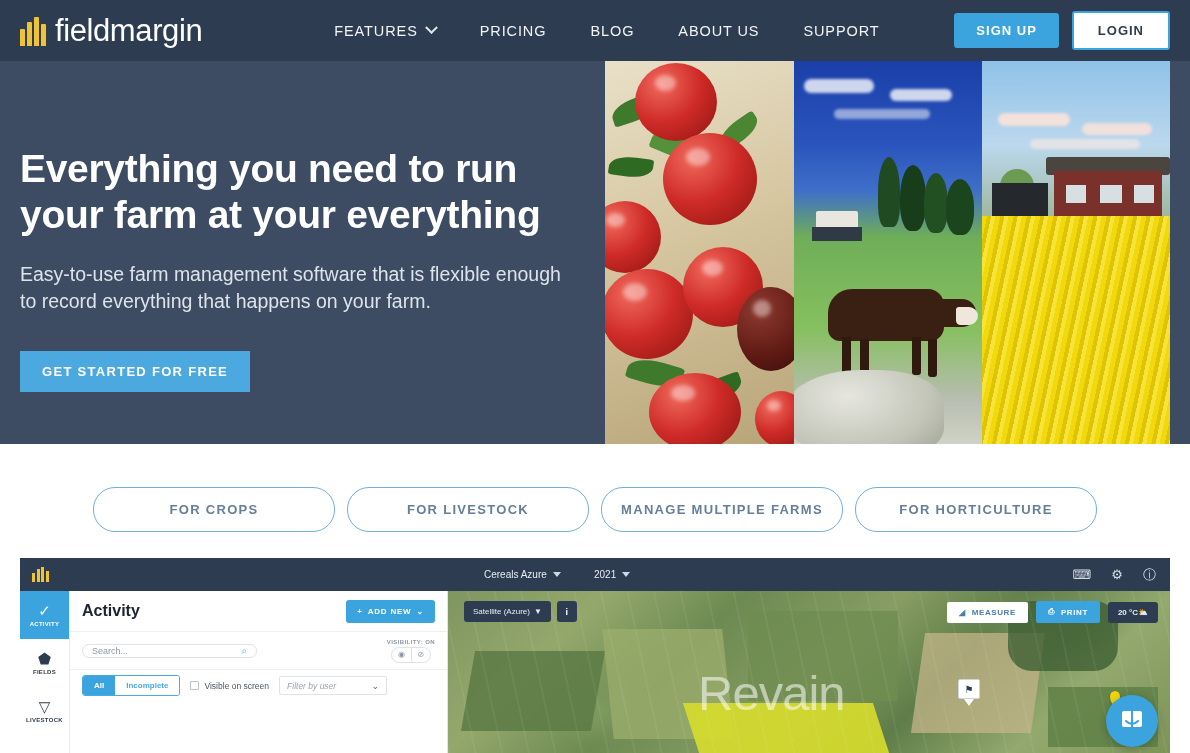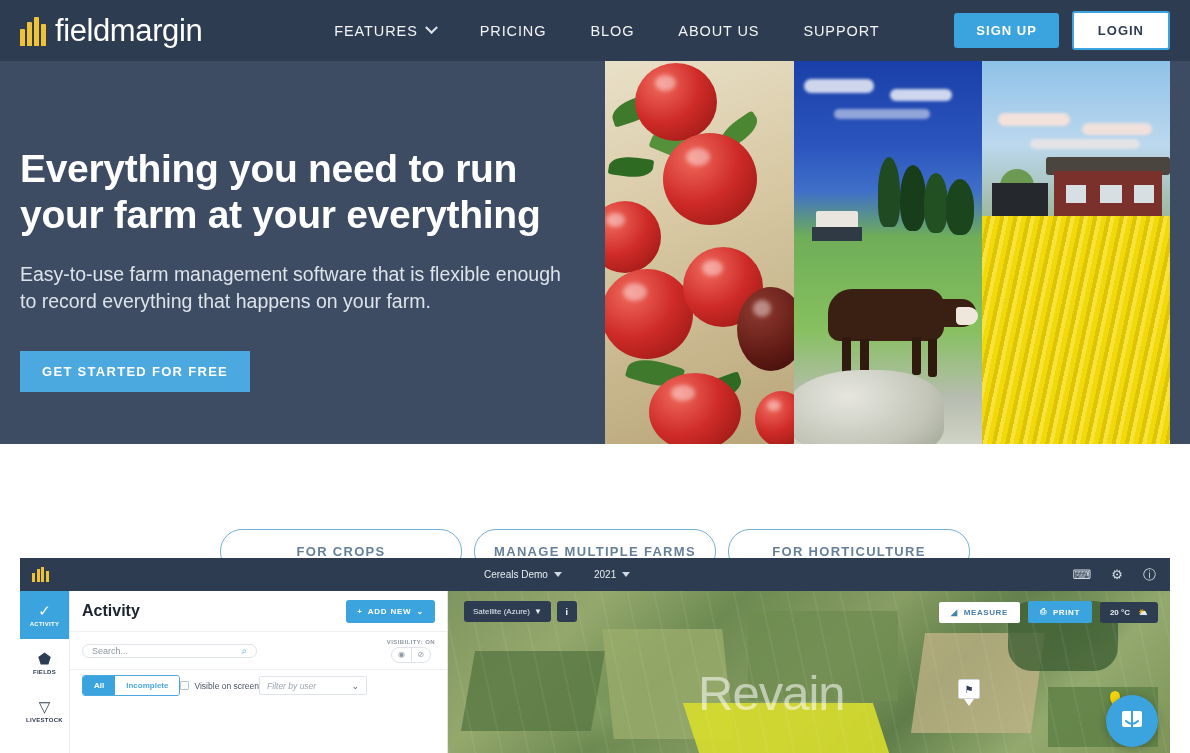--- a/index.html
+++ b/index.html
@@ -95,21 +95,21 @@
   .barn { position:absolute; left:72px; top:110px; width:108px; height:58px; background:#7a302b; }
   .barn-roof { position:absolute; left:64px; top:96px; width:124px; height:18px;
     background:#4b4540; border-radius: 3px; transform: skewX(0deg); }
   .barn-win { position:absolute; background:#d8dfe2; }
   .shed { position:absolute; left:10px; top:122px; width:56px; height:34px; background:#25282c; }
   .cloud { position:absolute; background: rgba(255,255,255,.78); border-radius: 20px; filter: blur(1.5px);}
 
   
   .pills {
     position: absolute; left: 0; top: 444px; width: 1190px; height: 130px;
-    background: #ffffff; display: flex; align-items: flex-end; justify-content: center; gap: 12px;
+    background: #ffffff; display: flex; align-items: center; justify-content: center; gap: 12px;
   }
   .pill {
     border: 1.6px solid #74afd6; border-radius: 22px; background: #ffffff;
     color: #657f99; font-size: 13px; font-weight: bold; letter-spacing: 1.3px;
     padding: 14px 0; text-align: center; cursor: pointer; white-space: nowrap;
   }
   .pill.w1 { width: 242px; }
   .pill.w2 { width: 242px; }
   .pill.w3 { width: 242px; }
   .pill.w4 { width: 242px; }
@@ -161,21 +161,21 @@
     width:175px; height:14px; border:1px solid #dde3e9; border-radius:11px;
     display:flex; align-items:center; padding:0 9px; font-size:9px; color:#8d98a5; cursor:text;
   }
   .searchbox .mag { margin-left:auto; color:#4ca9e0; font-size:10px; }
   .vis-wrap { margin-left:auto; display:flex; flex-direction:column; align-items:center; gap:2px; }
   .vis-lbl { font-size:6px; font-weight:bold; letter-spacing:.4px; color:#8d98a5; }
   .vis-toggle { display:flex; border:1px solid #dde3e9; border-radius:9px; overflow:hidden; }
   .vis-toggle span { width:19px; height:14px; display:flex; align-items:center; justify-content:center;
     font-size:8px; color:#8d98a5; cursor:pointer; }
   .vis-toggle span+span { border-left:1px solid #dde3e9; }
-  .panel-row3 { height:32px; display:flex; align-items:center; padding:0 12px; border-top:1px solid #eef1f4; }
+  .panel-row3 { height:32px; display:flex; align-items:center; padding:0 12px; gap:10px; border-top:1px solid #eef1f4; }
   .seg { display:flex; border:1px solid #4ca9e0; border-radius:3px; overflow:hidden; }
   .seg span { font-size:8px; font-weight:bold; padding:5px 11px; cursor:pointer; }
   .seg .on { background:#3ba3dd; color:#fff; }
   .seg .off { background:#fff; color:#4ca9e0; }
   .chk { display:flex; align-items:center; gap:5px; font-size:8.5px; color:#4a5562; cursor:pointer; }
   .chk .box { width:9px; height:9px; border:1px solid #b9c3cd; border-radius:1px; background:#fff; }
   .selbox { width:108px; height:19px; border:1px solid #dde3e9; border-radius:2px;
     display:flex; align-items:center; padding:0 7px; font-size:8.5px; color:#9aa5b1;
     font-style:italic; cursor:pointer; }
   .selbox .dn { margin-left:auto; font-style:normal; color:#5a6775; font-size:9px; }
@@ -202,21 +202,21 @@
   }
   .btn-info { background:#2d3c50; color:#ffffff; font-size:9px; font-weight:bold;
     width:20px; height:21px; display:flex; align-items:center; justify-content:center;
     border-radius:3px; cursor:pointer; }
   .mapbar-right { position:absolute; right:12px; top:10px; display:flex; gap:8px; align-items:center; }
   .btn-measure { background:#ffffff; color:#4a7fa8; font-size:8px; font-weight:bold; letter-spacing:.6px;
     padding:6px 12px; border-radius:2px; display:flex; align-items:center; gap:6px; cursor:pointer; }
   .btn-print { background:#3ba3dd; color:#ffffff; font-size:8px; font-weight:bold; letter-spacing:.6px;
     padding:6px 12px; border-radius:2px; display:flex; align-items:center; gap:6px; cursor:pointer; }
   .weather { background:#2d3c50; color:#e8edf2; font-size:8px; font-weight:bold;
-    padding:6px 10px; border-radius:3px; display:flex; align-items:center; gap:8px; }
+    padding:6px 10px; border-radius:3px; display:flex; align-items:center; }
   .watermark {
     position:absolute; left:250px; top:74px; font-size:49px; color:rgba(255,255,255,.55);
     letter-spacing:-1px; pointer-events:none; user-select:none; white-space:nowrap;
     font-family:"Liberation Sans", sans-serif;
   }
   .marker { position:absolute; left:510px; top:88px; width:22px; height:26px; }
   .marker-pin { width:22px; height:20px; background:#ffffff; border:1px solid #cfd5da; border-radius:2px;
     display:flex; align-items:center; justify-content:center; font-size:10px; color:#2d3c50; }
   .marker-tip { width:0;height:0;margin:0 auto; border-left:5px solid transparent;
     border-right:5px solid transparent; border-top:7px solid #ffffff; }
@@ -317,35 +317,36 @@
       <div class="barn-win" style="left:152px;top:124px;width:20px;height:18px;"></div>
       <div class="shed"></div>
       <div style="position:absolute;left:0;top:155px;width:100%;height:228px;
         background:repeating-linear-gradient(102deg,#f2d90c 0 5px,#ddc407 5px 9px,#f7e33a 9px 13px);"></div>
     </div>
   </div>
 </div>
 
 <div class="pills">
   <div class="pill w1">FOR CROPS</div>
+  <div class="pill w2">FOR LIVESTOCK</div>
   <div class="pill w4">MANAGE MULTIPLE FARMS</div>
   <div class="pill w3">FOR HORTICULTURE</div>
 </div>
 
 <div class="appshot">
 
   <div class="app-topbar">
     <span class="app-logo">
         <i></i>
         <i></i>
         <i></i>
         <i></i>
       </span>
     <div class="app-farm">
-      <span>Cereals Demo</span>
+      <span>Cereals Azure</span>
       <span class="caret"></span>
     </div>
     <div class="app-year">
       <span>2021</span>
       <span class="caret"></span>
     </div>
     <div class="app-top-icons">
       <span class="tico">⌨</span>
       <span class="tico">⚙</span>
       <span class="tico">ⓘ</span>

